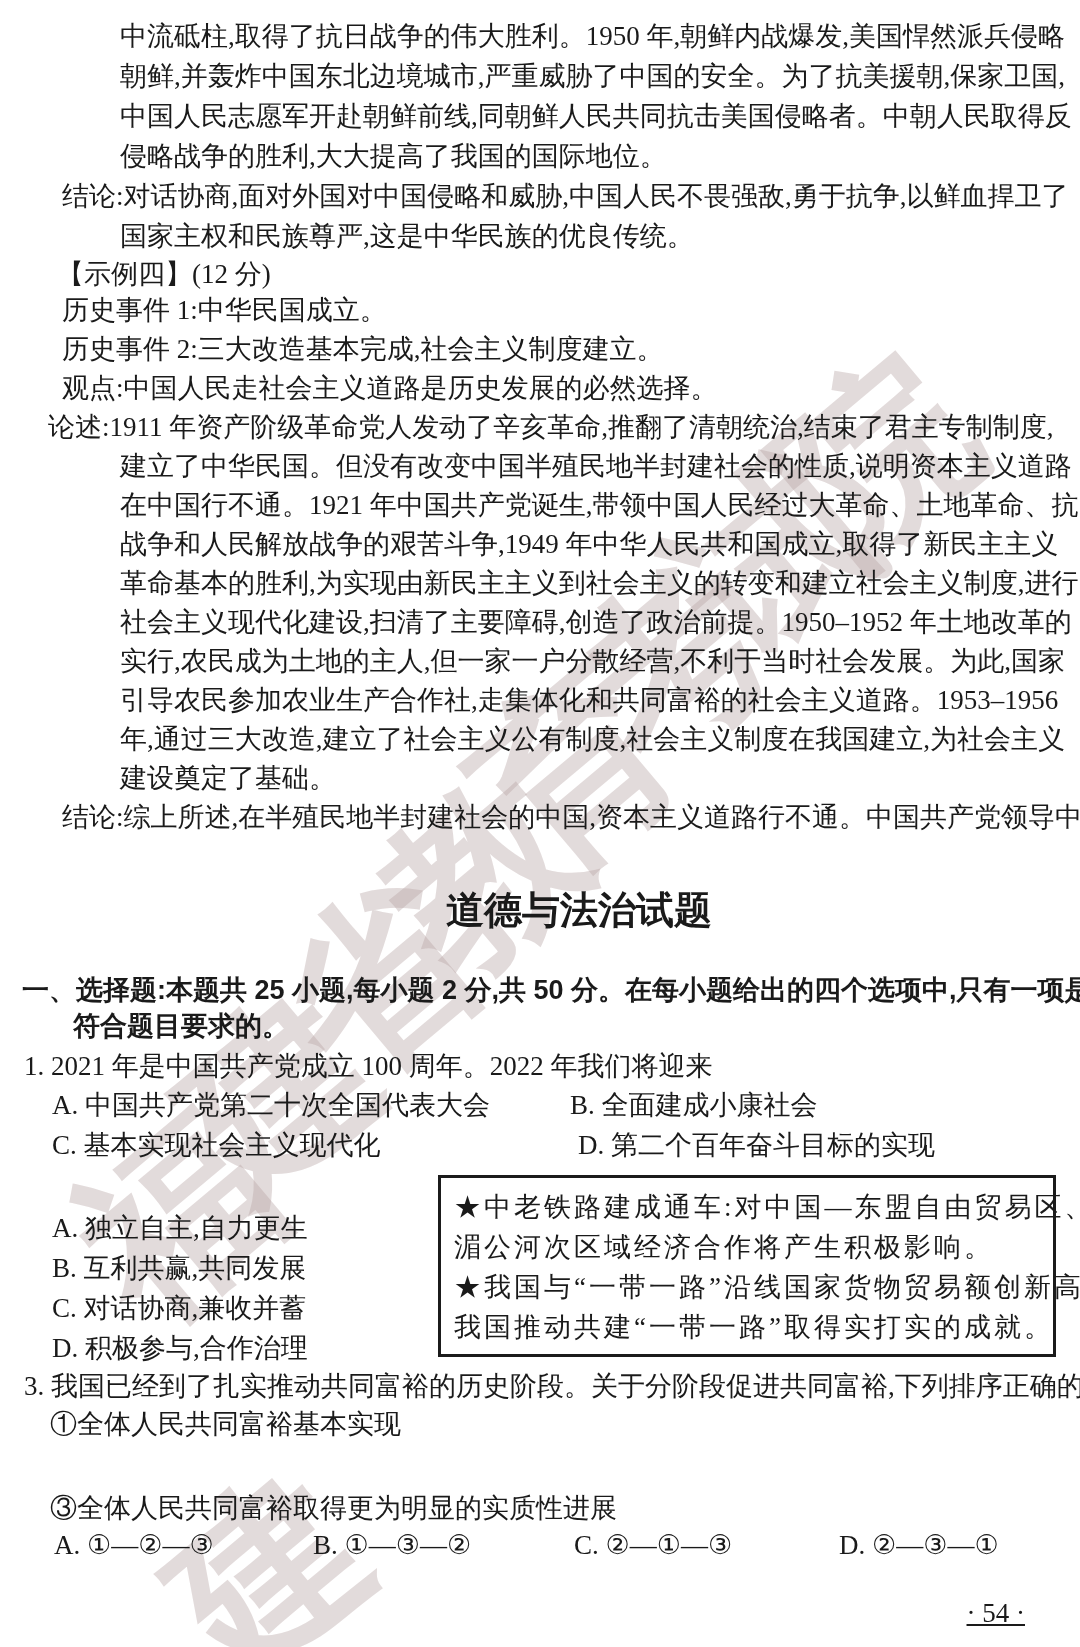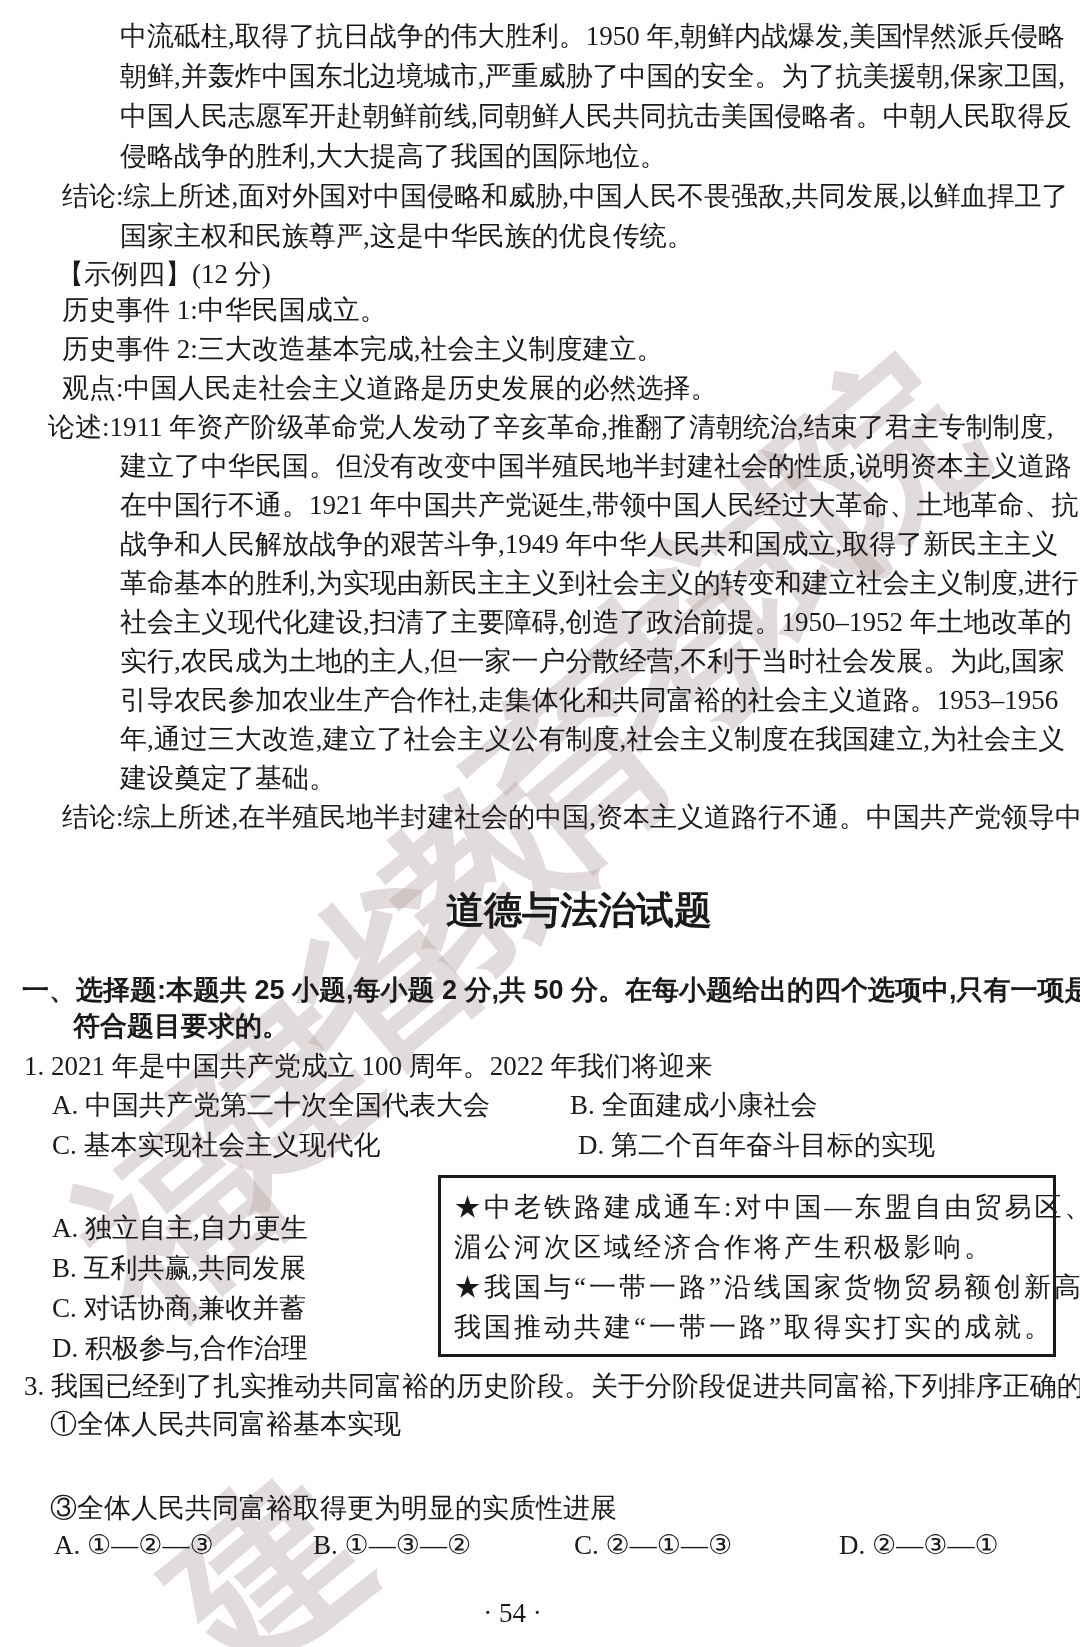--- a/index.html
+++ b/index.html
@@ -10,42 +10,42 @@
   .hei{font-family:"Liberation Sans","DejaVu Sans",sans-serif;font-weight:bold;}
   .title{font-size:38px;font-weight:bold;left:0;width:1080px;text-align:center;
          font-family:"Liberation Sans","DejaVu Sans",sans-serif;}
   .wm{position:absolute;font-size:185px;line-height:1;font-weight:bold;
       font-family:"DejaVu Serif",serif;color:#b9a6a6;opacity:0.40;
       transform:rotate(-40deg);z-index:1;user-select:none;}
   .newsbox{position:absolute;left:438px;top:1175px;width:612px;height:176px;
            border:3px solid #1b1b1b;z-index:2;background:transparent;}
   .bl{position:absolute;left:13px;white-space:nowrap;font-size:27px;line-height:1.15;
       color:#1a1a1a;letter-spacing:3px;font-family:"Liberation Serif","DejaVu Serif",serif;}
-  .pageno{left:0;width:1025px;text-align:center;}
+  .pageno{left:0;width:1025px;text-align:right;text-decoration:underline;}
 </style>
 </head>
 <body>
 
 <div class="page">
 
   <span class="wm" style="left:85px;top:1125px;">福</span>
   <span class="wm" style="left:185px;top:1000px;">建</span>
   <span class="wm" style="left:285px;top:890px;">省</span>
   <span class="wm" style="left:390px;top:780px;">教</span>
   <span class="wm" style="left:485px;top:675px;">育</span>
   <span class="wm" style="left:580px;top:570px;">考</span>
   <span class="wm" style="left:680px;top:465px;">试</span>
   <span class="wm" style="left:785px;top:365px;">院</span>
   <span class="wm" style="left:175px;top:1480px;">建</span>
 
   <div class="ln" style="left:120px;top:21px;">中流砥柱,取得了抗日战争的伟大胜利。1950 年,朝鲜内战爆发,美国悍然派兵侵略</div>
   <div class="ln" style="left:120px;top:61px;">朝鲜,并轰炸中国东北边境城市,严重威胁了中国的安全。为了抗美援朝,保家卫国,</div>
   <div class="ln" style="left:120px;top:101px;">中国人民志愿军开赴朝鲜前线,同朝鲜人民共同抗击美国侵略者。中朝人民取得反</div>
   <div class="ln" style="left:120px;top:141px;">侵略战争的胜利,大大提高了我国的国际地位。</div>
-  <div class="ln" style="left:62px;top:181px;">结论:综上所述,面对外国对中国侵略和威胁,中国人民不畏强敌,共同发展,以鲜血捍卫了</div>
+  <div class="ln" style="left:62px;top:181px;">结论:对话协商,面对外国对中国侵略和威胁,中国人民不畏强敌,勇于抗争,以鲜血捍卫了</div>
   <div class="ln" style="left:120px;top:221px;">国家主权和民族尊严,这是中华民族的优良传统。</div>
   <div class="ln" style="left:57px;top:259px;">【示例四】(12 分)</div>
   <div class="ln" style="left:62px;top:295px;">历史事件 1:中华民国成立。</div>
   <div class="ln" style="left:62px;top:334px;">历史事件 2:三大改造基本完成,社会主义制度建立。</div>
   <div class="ln" style="left:62px;top:373px;">观点:中国人民走社会主义道路是历史发展的必然选择。</div>
   <div class="ln" style="left:48px;top:412px;">论述:1911 年资产阶级革命党人发动了辛亥革命,推翻了清朝统治,结束了君主专制制度,</div>
   <div class="ln" style="left:120px;top:451px;">建立了中华民国。但没有改变中国半殖民地半封建社会的性质,说明资本主义道路</div>
   <div class="ln" style="left:120px;top:490px;">在中国行不通。1921 年中国共产党诞生,带领中国人民经过大革命、土地革命、抗日</div>
   <div class="ln" style="left:120px;top:529px;">战争和人民解放战争的艰苦斗争,1949 年中华人民共和国成立,取得了新民主主义</div>
   <div class="ln" style="left:120px;top:568px;">革命基本的胜利,为实现由新民主主义到社会主义的转变和建立社会主义制度,进行</div>

